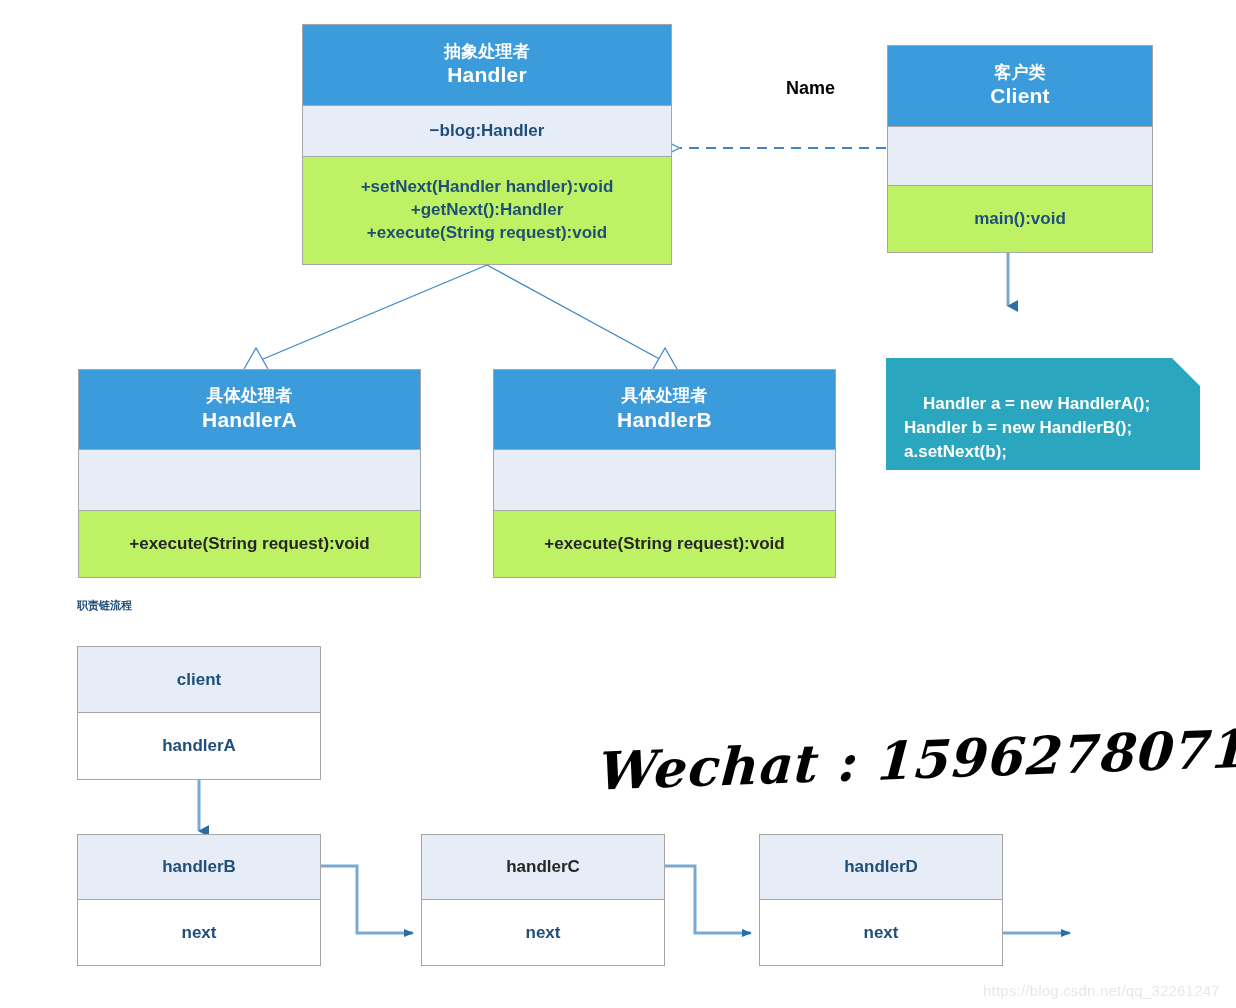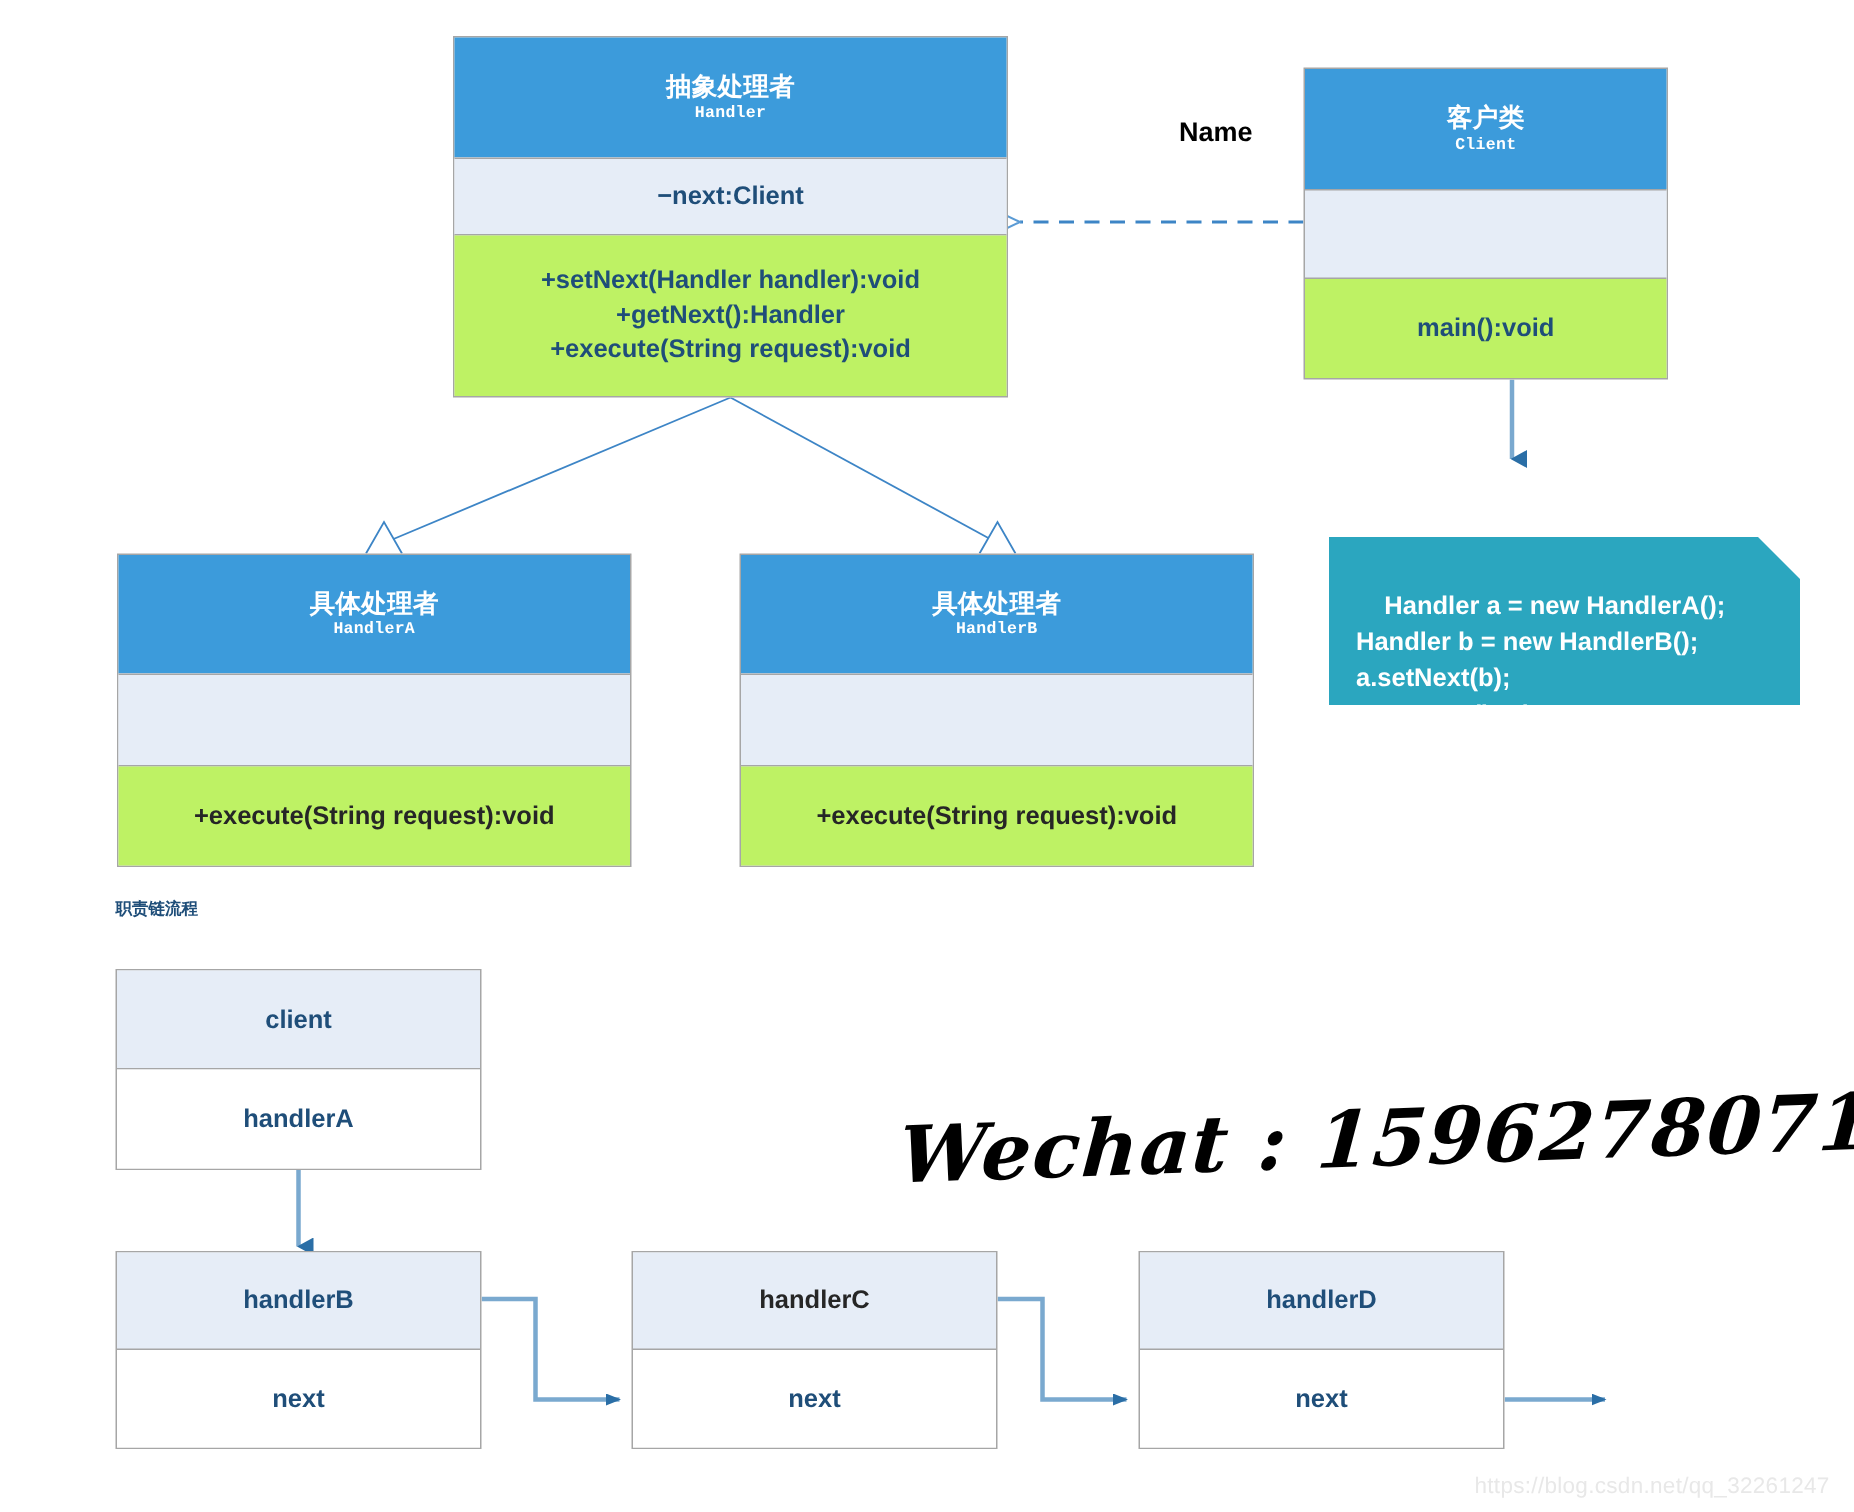--- a/index.html
+++ b/index.html
@@ -44,21 +44,21 @@
     box-sizing: border-box;
     display: flex;
     flex-direction: column;
     align-items: center;
     justify-content: center;
     line-height: 1.28;
     font-size: 17px;
     letter-spacing: .2px;
   }
   .uml-header .cn { font-size: 17px; }
-  .uml-header .en { font-size: 11px; font-family: Liberation Mono, monospace; }
+  .uml-header .en { font-size: 21px; }
   .uml-attrs {
     background: #e6edf7;
     border-top: 1px solid #a6a6a6;
     border-bottom: 1px solid #a6a6a6;
     box-sizing: border-box;
     display: flex;
     align-items: center;
     justify-content: center;
     color: #1f4e79;
     font-weight: bold;
@@ -213,30 +213,30 @@
       <line x1="1003" y1="933" x2="1070" y2="933" stroke="#7aa9cf" stroke-width="3" marker-end="url(#filledArrow)"></line>
     </g>
   </svg>
 
   <div class="uml-class" style="left:302px; top:24px; width:370px; height:241px;">
     <div class="uml-header" style="height:80px;">
       <span class="cn">抽象处理者</span>
       <span class="en">Handler</span>
     </div>
     <div class="uml-attrs" style="height:52px;">
-      <span>−next:Client</span>
+      <span>−blog:Handler</span>
     </div>
     <div class="uml-ops" style="height:107px;">
       <span>+setNext(Handler handler):void</span>
       <span>+getNext():Handler</span>
       <span>+execute(String request):void</span>
     </div>
   </div>
 
-  <div class="uml-class" style="left:869px; top:45px; width:243px; height:208px;">
+  <div class="uml-class" style="left:887px; top:45px; width:266px; height:208px;">
     <div class="uml-header" style="height:80px;">
       <span class="cn">客户类</span>
       <span class="en">Client</span>
     </div>
     <div class="uml-attrs" style="height:60px;">
       <span></span>
     </div>
     <div class="uml-ops" style="height:66px;">
       <span>main():void</span>
     </div>

